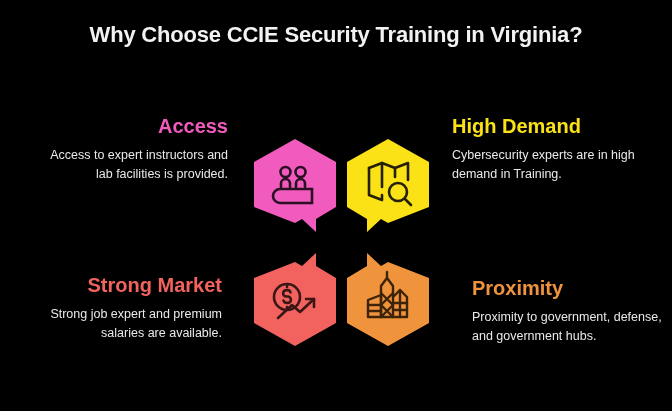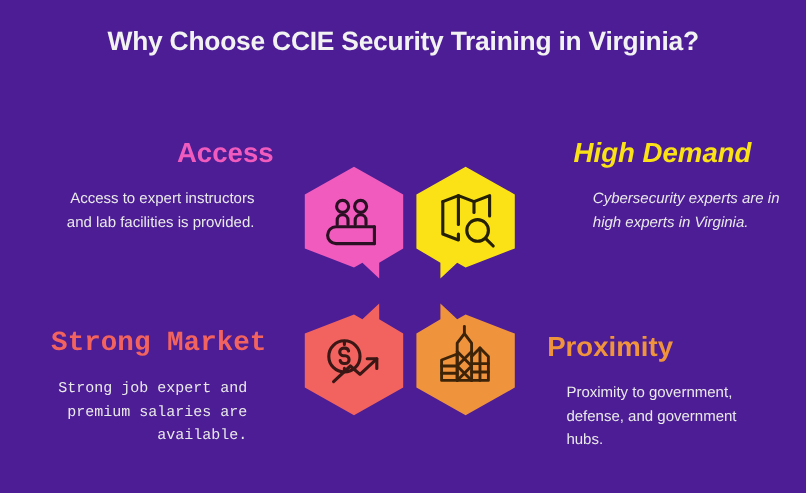--- a/index.html
+++ b/index.html
@@ -7,59 +7,59 @@
     padding: 0;
     background: #2b2b2b;
   }
   body {
     font-family: "Liberation Sans", sans-serif;
   }
   .canvas {
     position: relative;
     width: 672px;
     height: 411px;
-    background: #4c1d95;
+    background: #000000;
     overflow: hidden;
   }
   .title {
     position: absolute;
     top: 22px;
     left: 0;
     width: 672px;
     text-align: center;
     font-size: 22px;
     font-weight: bold;
     color: #f2f2f2;
     letter-spacing: -0.2px;
   }
 
   
   .block {
     position: absolute;
     width: 190px;
   }
   .block .heading {
-    font-size: 23px;
+    font-size: 20px;
     font-weight: bold;
     margin: 0 0 9px 0;
     line-height: 1.1;
   }
   .block .body {
     font-size: 12.5px;
     line-height: 1.55;
     color: #e9e9e9;
-    margin: 16px;
+    margin: 0;
   }
   .block.left  { text-align: right; }
   .block.right { text-align: left; }
 
   #block-access     { left: 38px;  top: 115px; }
-  #block-demand     { left: 478px; top: 115px; font-style: italic; }
-  #block-market     { left: 32px;  top: 274px; font-family: Liberation Mono, monospace; }
-  #block-proximity  { left: 456px; top: 277px; }
+  #block-demand     { left: 452px; top: 115px; }
+  #block-market     { left: 32px;  top: 274px; }
+  #block-proximity  { left: 472px; top: 277px; }
 
   
   .hex-grid {
     position: absolute;
     left: 247px;
     top: 137px;
     width: 190px;
     height: 210px;
   }
   .hex {
@@ -80,21 +80,21 @@
 
   <div class="title">Why Choose CCIE Security Training in Virginia?</div>
 
   <div class="block left" id="block-access">
     <p class="heading" style="color:#f15bbe">Access</p>
     <p class="body">Access to expert instructors and lab facilities is provided.</p>
   </div>
 
   <div class="block right" id="block-demand">
     <p class="heading" style="color:#fae216">High Demand</p>
-    <p class="body">Cybersecurity experts are in high experts in Virginia.</p>
+    <p class="body">Cybersecurity experts are in high demand in Training.</p>
   </div>
 
   <div class="block left" id="block-market">
     <p class="heading" style="color:#f2635f">Strong Market</p>
     <p class="body">Strong job expert and premium salaries are available.</p>
   </div>
 
   <div class="block right" id="block-proximity">
     <p class="heading" style="color:#f0933d">Proximity</p>
     <p class="body">Proximity to government, defense, and government hubs.</p>

